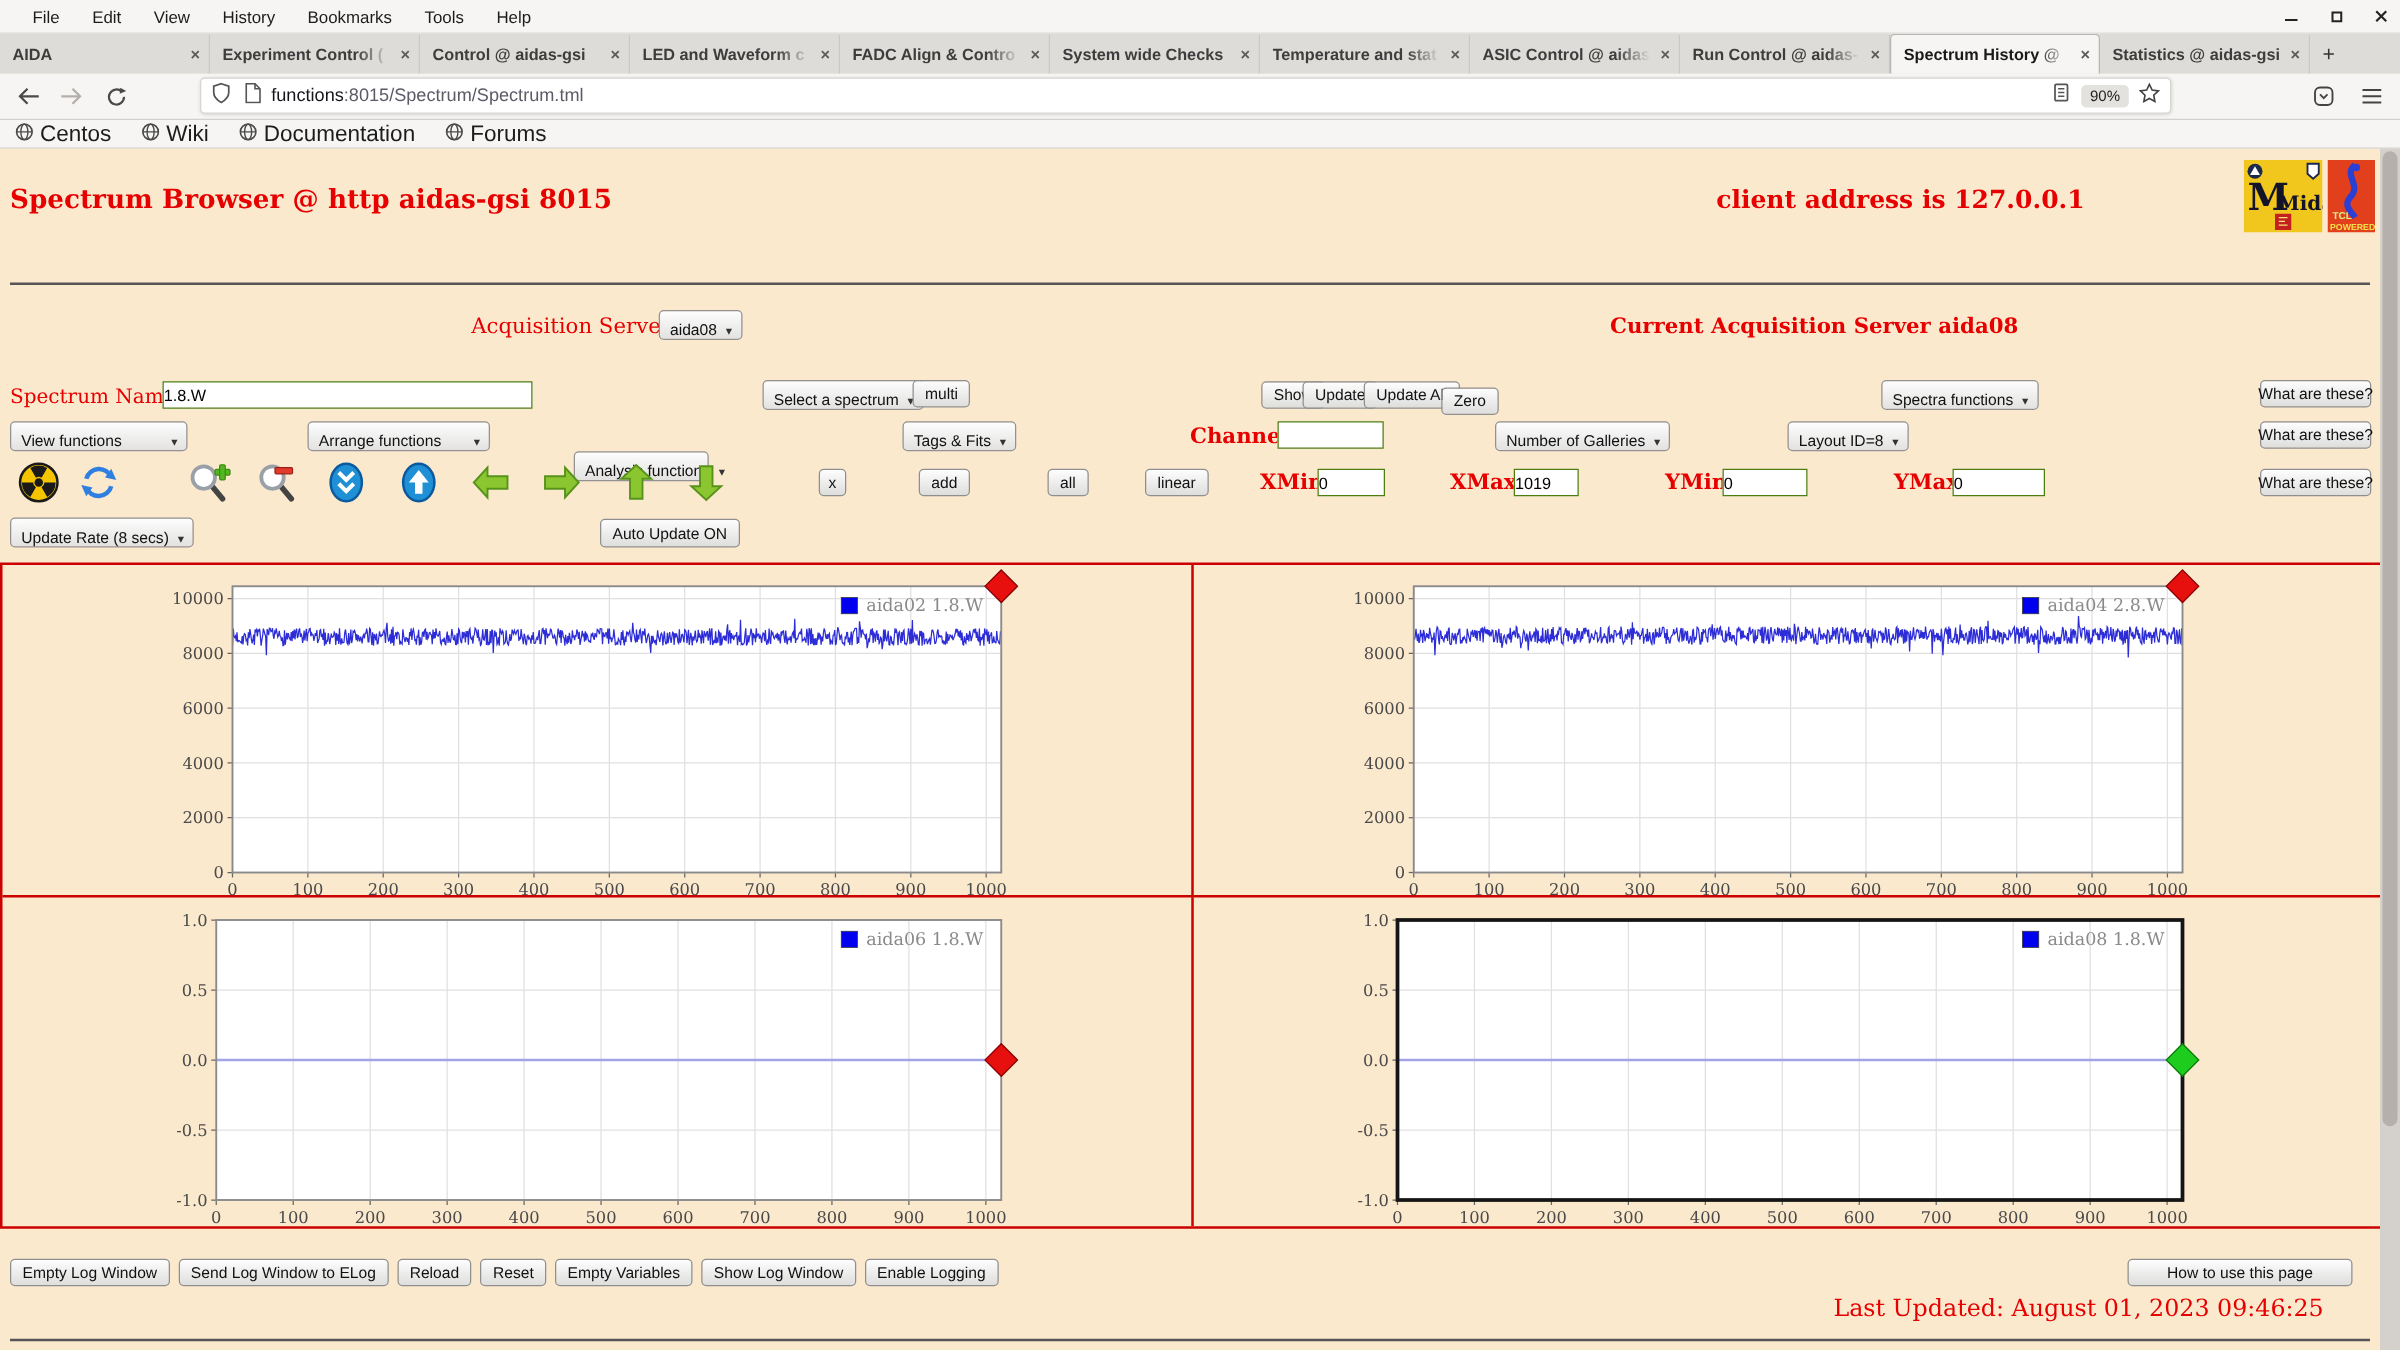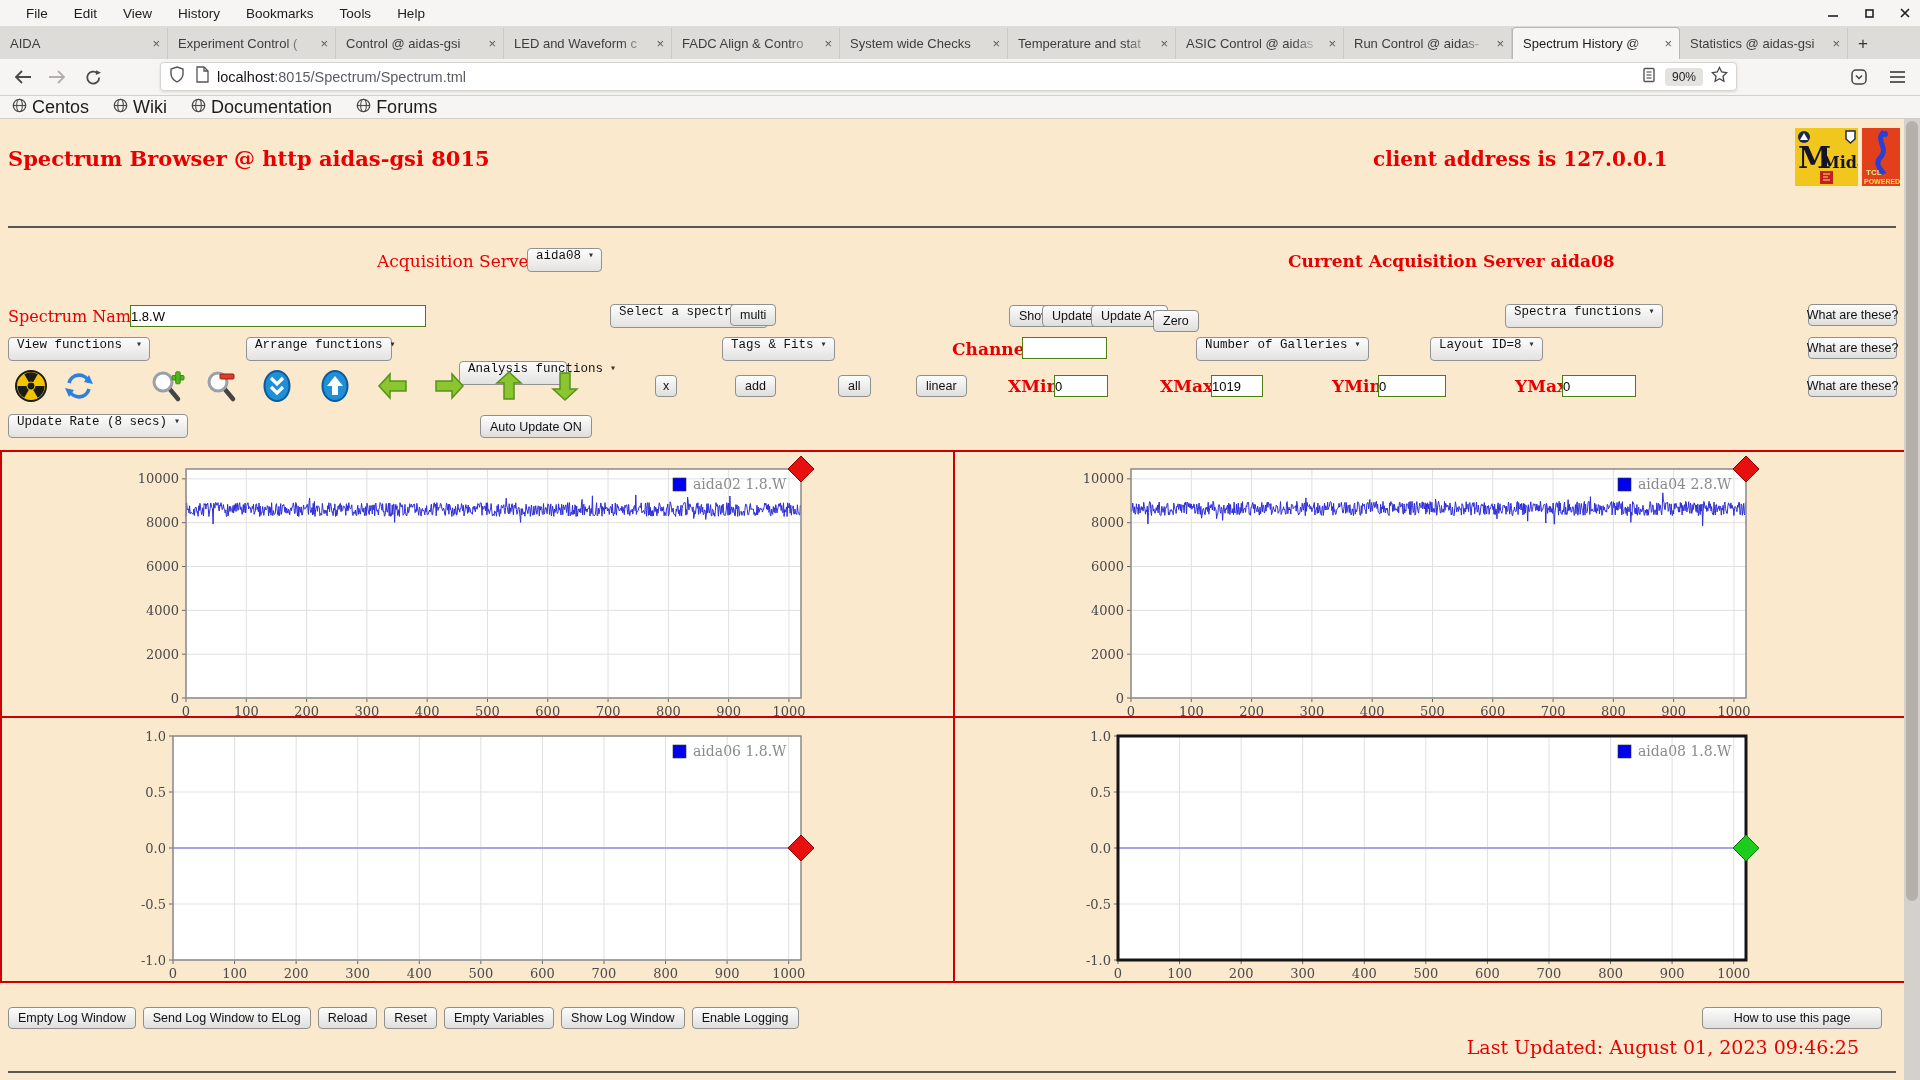--- a/index.html
+++ b/index.html
@@ -7,21 +7,21 @@
   #screen{position:relative;width:1920px;height:1080px;background:#fbe9ce;}
   .abs{position:absolute;}
 
   
   #menubar{position:absolute;left:0;top:0;width:1920px;height:26px;background:#f6f5f4;border-bottom:1px solid #dedcd9;display:flex;align-items:center;}
   .menu-item{font-size:13.5px;color:#1c1c1c;margin-left:26px;}
   #winctl{position:absolute;right:8px;top:0;height:26px;display:flex;align-items:center;gap:22px;}
   .wbtn{width:14px;height:14px;display:flex;align-items:center;justify-content:center;color:#222;}
 
   #tabbar{position:absolute;left:0;top:27px;width:1920px;height:32px;background:#dedcd9;display:flex;align-items:flex-end;}
-  .tab{width:168px;height:31px;box-sizing:border-box;display:flex;align-items:center;padding:0 7px 0 10px;font-size:13px;color:#3d3d3d;border-right:1px solid #cbc9c6;}
+  .tab{width:168px;height:31px;box-sizing:border-box;display:flex;align-items:center;padding:0 7px 0 10px;font-size:13px;color:#3d3d3d;border-right:1px solid #cbc9c6;font-weight:bold;}
   .tab .lbl{flex:1;white-space:nowrap;overflow:hidden;}
   .tab.fade .lbl{-webkit-mask-image:linear-gradient(to right,#000 78%,transparent 97%);mask-image:linear-gradient(to right,#000 78%,transparent 97%);}
   .tab .x{color:#5c5c5c;font-size:13px;margin-left:4px;}
   .tab.active{background:#f6f5f4;border:1px solid #b8b6b3;border-bottom:none;border-radius:4px 4px 0 0;color:#191919;height:32px;}
   #newtab{width:30px;height:31px;display:flex;align-items:center;justify-content:center;font-size:17px;color:#333;}
 
   #navbar{position:absolute;left:0;top:59px;width:1920px;height:36px;background:#f6f5f4;border-bottom:1px solid #d2d0cd;}
   .navicon{position:absolute;top:7px;width:22px;height:22px;display:flex;align-items:center;justify-content:center;}
   #urlbar{position:absolute;left:160px;top:3px;width:1577px;height:29px;background:#fff;border:1px solid #d7d5d2;border-radius:4px;box-shadow:0 1px 3px rgba(0,0,0,.12);display:flex;align-items:center;padding:0 8px;box-sizing:border-box;}
   #urlbar .host{font-size:14.5px;color:#15141a;margin-left:8px;}
@@ -29,21 +29,21 @@
   #urlbar .spacer{flex:1;}
   .zoompill{background:#e4e2df;border-radius:4px;font-size:12px;color:#222;padding:2px 7px;margin:0 8px;}
   #bookmarksbar{position:absolute;left:0;top:96px;width:1920px;height:22px;background:#f6f5f4;border-bottom:1px solid #d2d0cd;display:flex;align-items:center;gap:24px;padding-left:12px;}
   .bookmark{display:flex;align-items:center;gap:5px;font-size:18px;color:#1c1c1c;}
 
   
   #page{position:absolute;left:0;top:119px;width:1920px;height:961px;background:#fbe9ce;}
   .redlbl{font-family:"DejaVu Serif","Liberation Serif",serif;color:#e60000;}
   .hr{position:absolute;height:2px;background:#565656;}
   .btn{display:inline-flex;align-items:center;justify-content:center;padding:0 9px;height:22px;background:linear-gradient(#fdfdfd,#dededd);border:1px solid #8f8f8f;border-radius:4px;font-size:12.5px;color:#111;white-space:nowrap;box-sizing:border-box;}
-  .select{display:inline-flex;align-items:flex-start;gap:7px;padding:0 7px 0 8px;height:24px;background:linear-gradient(#fdfdfd,#e3e2e1);border:1px solid #929292;border-radius:4px;font-size:12.5px;color:#111;white-space:nowrap;box-sizing:border-box;font-family:Liberation Mono, monospace;}
+  .select{display:inline-flex;align-items:flex-end;gap:7px;padding:0 7px 0 8px;height:24px;background:linear-gradient(#fdfdfd,#e3e2e1);border:1px solid #929292;border-radius:4px;font-size:12.5px;color:#111;white-space:nowrap;box-sizing:border-box;}
   .select .caret{font-size:10px;color:#333;}
   .tinput{border:1px solid #4d7c0f;background:#fff;font-size:13px;font-family:"Liberation Sans",sans-serif;padding:1px 0;height:22px;box-sizing:border-box;}
   .toolicon{position:absolute;width:34px;height:34px;}
 
   #chartgrid{position:absolute;left:0;top:331px;border:2px solid #cc0000;background:#fbe9ce;display:grid;grid-template-columns:953px 957px;grid-template-rows:266px 263px;}
   .cell{position:relative;}
   .cell.c0,.cell.c2{border-right:2px solid #cc0000;}
   .cell.c0,.cell.c1{border-bottom:2px solid #cc0000;}
 
   #scrollbar{position:absolute;right:0;top:119px;width:16px;height:961px;background:#d4d0cb;}
@@ -149,21 +149,21 @@
         </svg>
       </span>
     <div id="urlbar">
       <span><svg width="16" height="17" viewBox="0 0 16 17">
             <path d="M8 1 L14 3 V8 C14 11.5 11.5 14 8 16 C4.5 14 2 11.5 2 8 V3 Z" fill="none" stroke="#555" stroke-width="1.4"></path>
           </svg></span>
       <span style="margin-left:10px;"><svg width="14" height="17" viewBox="0 0 14 17">
             <path d="M2 1 H9 L13 5 V16 H2 Z" fill="#fff" stroke="#555" stroke-width="1.3"></path>
             <path d="M9 1 V5 H13" fill="none" stroke="#555" stroke-width="1.3"></path>
           </svg></span>
-      <span class="host">localhost</span>
+      <span class="host">functions</span>
         <span class="rest">:8015/Spectrum/Spectrum.tml</span>
       <span class="spacer"></span>
       <span><svg width="16" height="16" viewBox="0 0 16 16">
             <rect x="3" y="1.5" width="10" height="13" rx="1" fill="none" stroke="#555" stroke-width="1.4"></rect>
             <line x1="5.5" y1="5" x2="10.5" y2="5" stroke="#555" stroke-width="1.2"></line>
             <line x1="5.5" y1="8" x2="10.5" y2="8" stroke="#555" stroke-width="1.2"></line>
             <line x1="5.5" y1="11" x2="10.5" y2="11" stroke="#555" stroke-width="1.2"></line>
           </svg></span>
       <span class="zoompill">90%</span>
       <span><svg width="17" height="17" viewBox="0 0 17 17">

